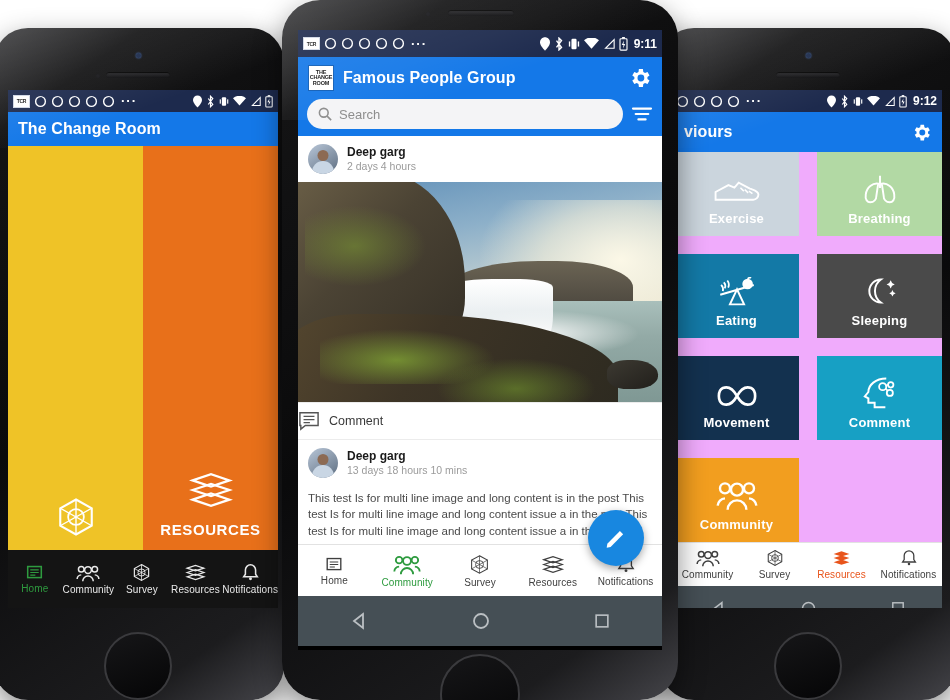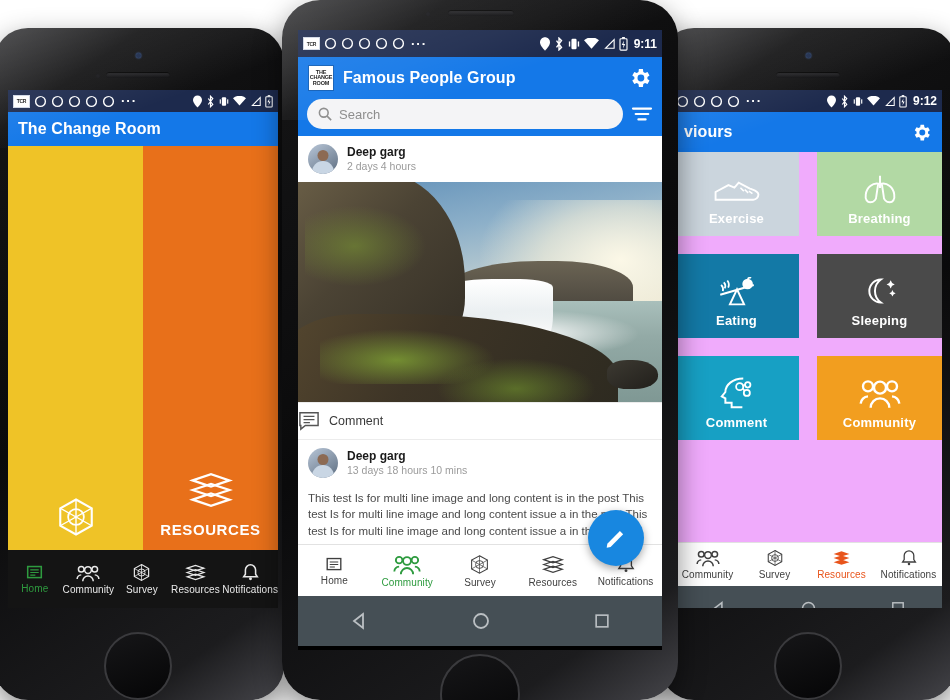--- a/index.html
+++ b/index.html
@@ -338,20 +338,26 @@
           <span class="rl">Eating</span>
         </div>
         <div class="rtile" style="background:#4A4A4A; justify-content:flex-end; padding-bottom:10px;">
           <svg width="38" height="32" viewBox="0 0 42 36">
               <path d="M22 5 A13 13 0 1 0 22 31 A16 16 0 0 1 22 5 Z" fill="none" stroke="#fff" stroke-width="2.2"></path>
               <path d="M33 6 l1.6 3 3 1.6 -3 1.6 -1.6 3 -1.6 -3 -3 -1.6 3 -1.6z" fill="#fff"></path>
               <path d="M35 17 l1.2 2.4 2.4 1.2 -2.4 1.2 -1.2 2.4 -1.2 -2.4 -2.4 -1.2 2.4 -1.2z" fill="#fff"></path>
             </svg>
           <span class="rl">Sleeping</span>
         </div>
+        <div class="rtile" style="background:#13314F; justify-content:flex-end; padding-bottom:10px;">
+          <svg width="46" height="26" viewBox="0 0 52 28">
+              <path d="M26 14 C21 5 15 3 10 5 C4 8 4 20 10 23 C15 25 21 23 26 14 C31 5 37 3 42 5 C48 8 48 20 42 23 C37 25 31 23 26 14 Z" fill="none" stroke="#fff" stroke-width="3"></path>
+            </svg>
+          <span class="rl">Movement</span>
+        </div>
         <div class="rtile" style="background:#17A0C4; justify-content:flex-end; padding-bottom:10px;">
           <svg width="38" height="34" viewBox="0 0 42 38">
               <path d="M28 4 C16 4 8 11 8 19 L4 24 l4 2 v5 h7 v5 h12" fill="none" stroke="#fff" stroke-width="2.2"></path>
               <circle cx="24" cy="13" r="4" fill="none" stroke="#fff" stroke-width="2"></circle>
               <circle cx="33" cy="11" r="3" fill="none" stroke="#fff" stroke-width="2"></circle>
               <circle cx="32" cy="20" r="3.4" fill="none" stroke="#fff" stroke-width="2"></circle>
               <path d="M27 15 l3 3 M27 12 l3 -1" stroke="#fff" stroke-width="1.8"></path>
             </svg>
           <span class="rl">Comment</span>
         </div>

